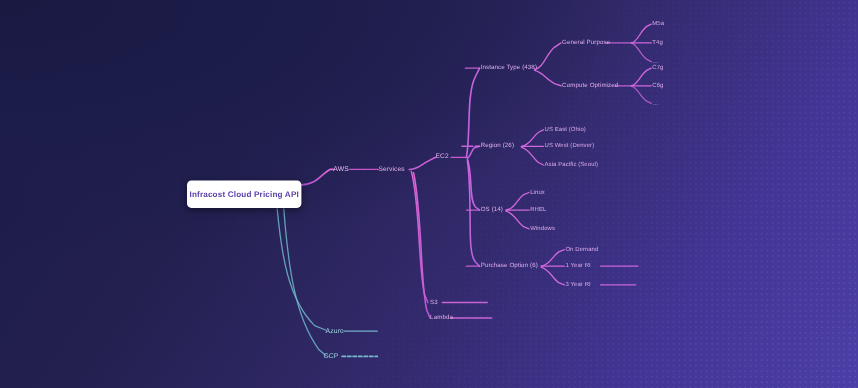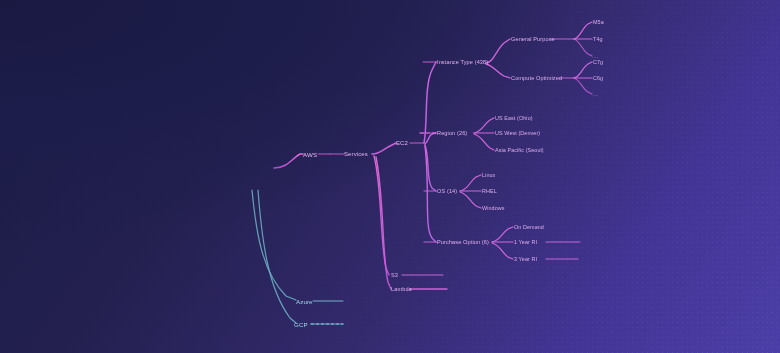--- a/index.html
+++ b/index.html
@@ -131,20 +131,23 @@
       <path d="M424,242 L436,242" stroke="#d96ae0" stroke-width="1.1" opacity="0.85"></path>
       <path d="M492,242 C500,241 502,233 508,229 L513,227" stroke="#d96ae0" stroke-width="1.2" opacity="0.95"></path>
       <path d="M492,242 L513,242" stroke="#d96ae0" stroke-width="1.2" opacity="0.95"></path>
       <path d="M492,243 C500,245 502,253 508,257 L513,259" stroke="#d96ae0" stroke-width="1.2" opacity="0.95"></path>
 
       <path d="M546,242 L580,242" stroke="#d96ae0" stroke-width="1.1" opacity="0.9"></path>
       <path d="M546,259 L578,259" stroke="#d96ae0" stroke-width="1.1" opacity="0.9"></path>
     </g>
   </svg>
 
+  <div id="root-node">
+    <span>Infracost Cloud Pricing API</span>
+  </div>
 
   <div class="lbl t-l1" style="left:303px;top:154px;">AWS</div>
   <div class="lbl t-cloud" style="left:296px;top:301px;">Azure</div>
   <div class="lbl t-cloud" style="left:294px;top:324px;">GCP</div>
 
   <div class="lbl t-l2" style="left:344px;top:154px;">Services</div>
 
   <div class="lbl t-l2" style="left:396px;top:143px;">EC2</div>
   <div class="lbl t-l3" style="left:391px;top:275px;">S3</div>
   <div class="lbl t-l3" style="left:391px;top:289px;">Lambda</div>

